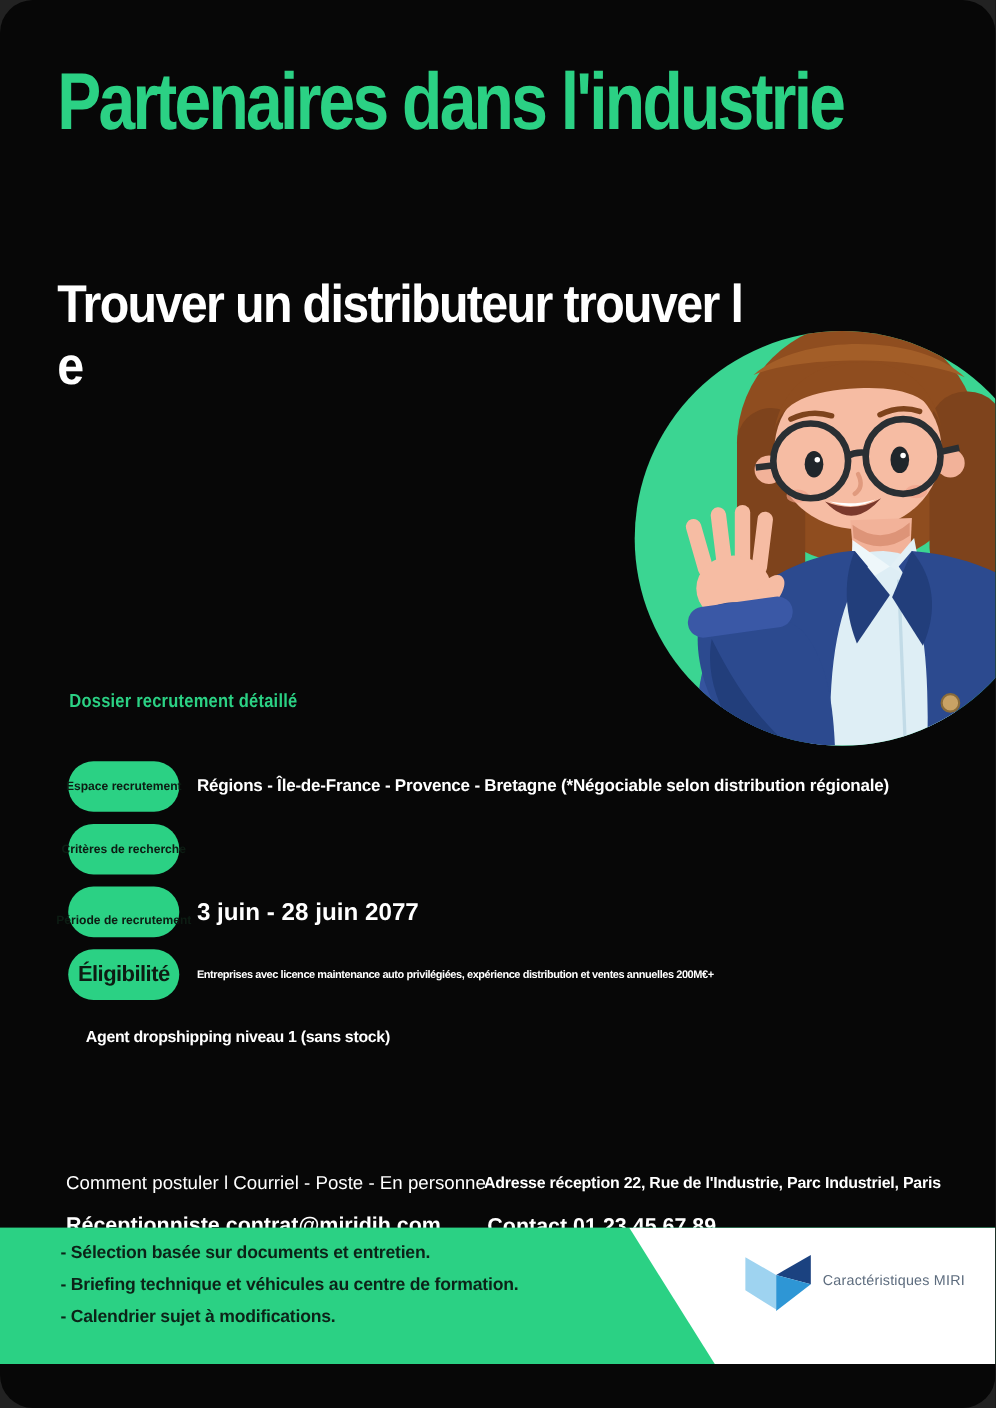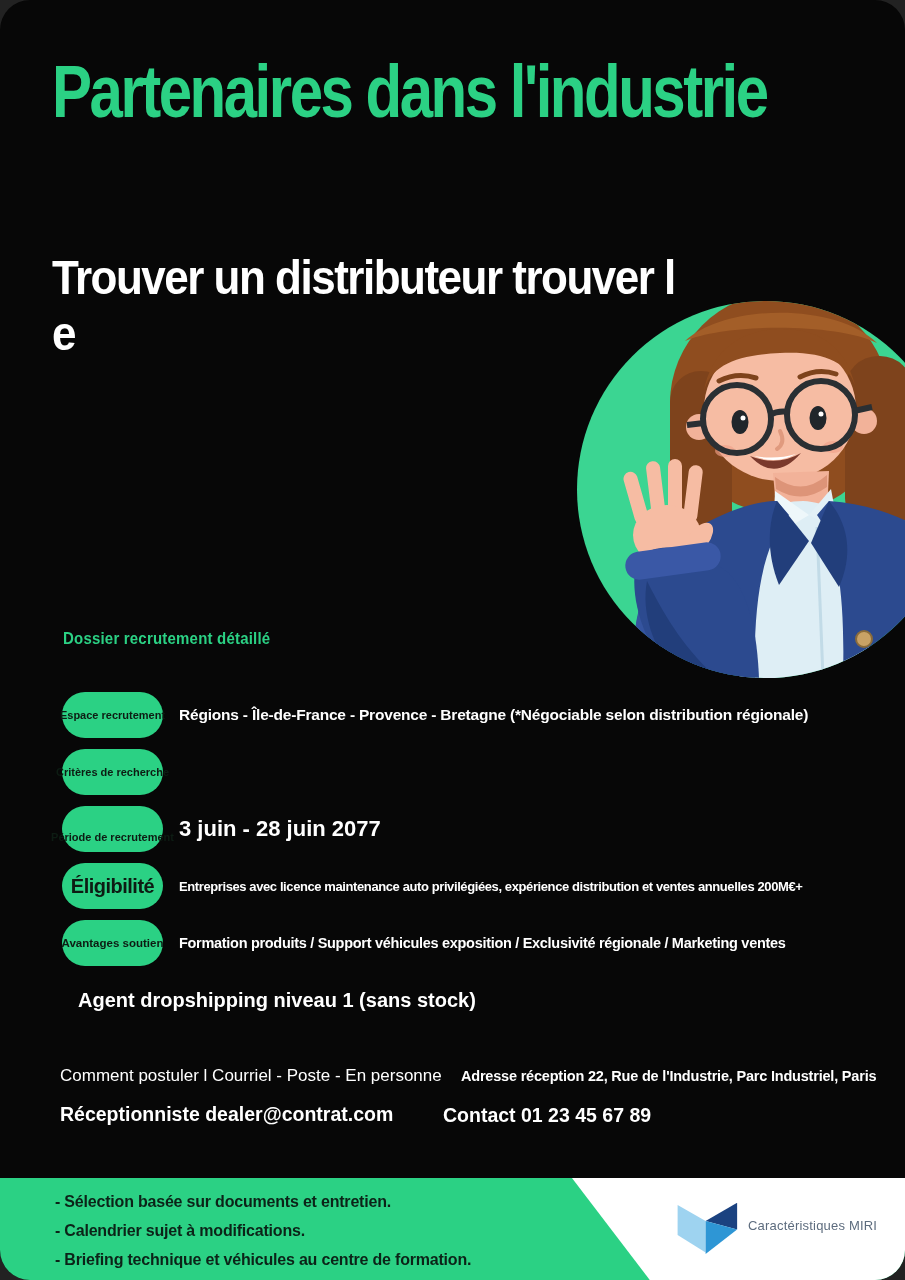--- a/index.html
+++ b/index.html
@@ -49,30 +49,30 @@
   .val{margin-left:16px;color:var(--ink);white-space:nowrap;}
   .row:nth-child(1) .pill span{font-size:11px;}
   .row:nth-child(2) .pill span{font-size:11px;}
   .row:nth-child(3) .pill span{font-size:11px;margin-top:16px;}
   .row:nth-child(4) .pill span{font-size:20px;letter-spacing:-.5px;}
   .row:nth-child(5) .pill span{font-size:11.5px;}
   .row:nth-child(6) .pill span{font-size:17.5px;letter-spacing:-.5px;}
   .row:nth-child(1) .val{font-size:15.5px;font-weight:600;letter-spacing:-.2px;}
   .row:nth-child(2) .val{font-size:13.5px;font-weight:600;letter-spacing:-.3px;}
   .row:nth-child(3) .val{font-size:22px;font-weight:700;}
-  .row:nth-child(4) .val{font-size:13px;font-weight:600;letter-spacing:-.4px;}
+  .row:nth-child(4) .val{font-size:10px;font-weight:600;letter-spacing:-.4px;}
   .row:nth-child(5) .val{font-size:14.5px;font-weight:600;letter-spacing:-.3px;}
   .row:nth-child(6) .val{font-size:20px;font-weight:700;}
   
   .apply-how{position:absolute;left:60px;top:1066px;color:var(--ink);font-size:17px;font-weight:400;white-space:nowrap;}
-  .apply-address{position:absolute;left:440px;top:1068px;color:var(--ink);font-size:14.5px;font-weight:700;letter-spacing:-.2px;white-space:nowrap;padding-left:21px;}
+  .apply-address{position:absolute;left:440px;top:1068px;color:var(--ink);font-size:14.5px;font-weight:700;letter-spacing:-.2px;white-space:nowrap;}
   .apply-reception{position:absolute;left:60px;top:1103px;color:var(--ink);font-size:19.5px;font-weight:700;white-space:nowrap;}
   .apply-contact{position:absolute;left:443px;top:1104px;color:var(--ink);font-size:19.5px;font-weight:700;white-space:nowrap;}
   
-  .footer{position:absolute;left:0;top:1178px;width:905px;height:102px;background:var(--green);}
+  .footer{position:absolute;left:0;top:1116px;width:905px;height:124px;background:var(--green);}
   .footer-white{
     position:absolute;inset:0;background:#ffffff;
     clip-path:polygon(63.2% 0,100% 0,100% 100%,71.8% 100%);
   }
   .footer-notes{position:absolute;left:55px;top:9px;}
   .footer-notes div{
     color:#0c2318;font-size:16px;font-weight:700;line-height:29px;letter-spacing:-.2px;white-space:nowrap;
   }
   .footer-logo{position:absolute;left:672px;top:17px;}
   .footer-brand{
@@ -187,41 +187,35 @@
         </div>
       <div class="val">3 juin - 28 juin 2077</div>
     </div>
     <div class="row">
       <div class="pill">
           <span>Éligibilité</span>
         </div>
       <div class="val">Entreprises avec licence maintenance auto privilégiées, expérience distribution et ventes annuelles 200M€+</div>
     </div>
     <div class="row">
-      <div class="pill">
-          <span>Avantages soutien</span>
-        </div>
-      <div class="val">Formation produits / Support véhicules exposition / Exclusivité régionale / Marketing ventes</div>
-    </div>
-    <div class="row">
       <div class="val">Agent dropshipping niveau 1 (sans stock)</div>
     </div>
   </div>
 
   <div class="apply-how">Comment postuler l Courriel - Poste - En personne</div>
   <div class="apply-address">Adresse réception 22, Rue de l'Industrie, Parc Industriel, Paris</div>
-  <div class="apply-reception">Réceptionniste dealer@contrat.com</div>
+  <div class="apply-reception">Réceptionniste contrat@miridih.com</div>
   <div class="apply-contact">Contact 01 23 45 67 89</div>
 
   <div class="footer">
     <div class="footer-white"></div>
     <div class="footer-notes">
       <div>- Sélection basée sur documents et entretien.</div>
+      <div>- Briefing technique et véhicules au centre de formation.</div>
       <div>- Calendrier sujet à modifications.</div>
-      <div>- Briefing technique et véhicules au centre de formation.</div>
     </div>
     <svg class="footer-logo" width="70" height="66" viewBox="0 0 100 90">
       <polygon points="8,12 48,35 48,80 8,55" fill="#9ed3f0"></polygon>
       <polygon points="48,35 93,9 93,47" fill="#1b4280"></polygon>
       <polygon points="48,35 93,47 48,82" fill="#2e96d5"></polygon>
     </svg>
     <div class="footer-brand">Caractéristiques MIRI</div>
   </div>
 
 </div>

